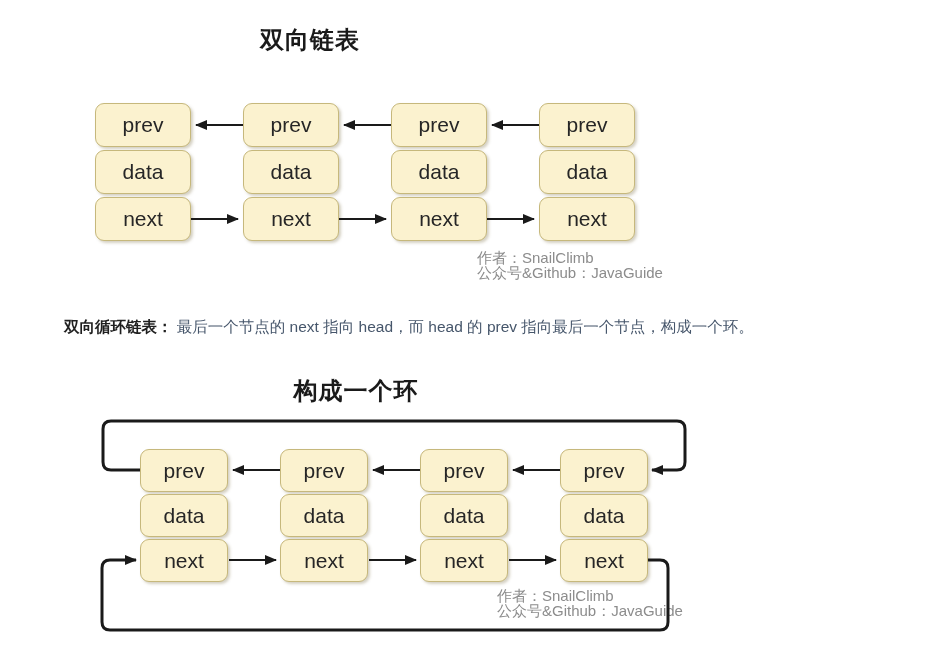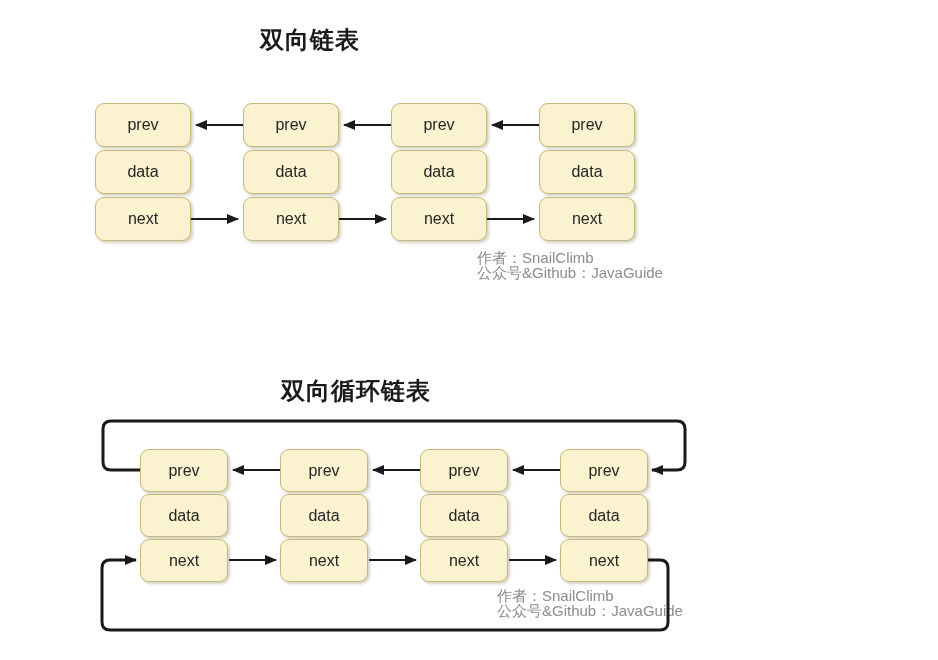--- a/index.html
+++ b/index.html
@@ -23,21 +23,21 @@
   }
   .title-1{left:0;top:24px;width:620px;}
   .title-2{left:0;top:375px;width:712px;}
   .cell{
     position:absolute;box-sizing:border-box;
     background:var(--node-fill);
     border:1.5px solid var(--node-border);
     border-radius:9px;
     box-shadow:2px 2px 3px rgba(160,150,120,0.45);
     display:flex;align-items:center;justify-content:center;
-    font-size:16px;color:#262626;
+    font-size:21px;color:#262626;
   }
   .d1 .cell{width:96px;height:44px;}
   .d1 .col0{left:95px}.d1 .col1{left:243px}.d1 .col2{left:391px}.d1 .col3{left:539px}
   .d1 .row0{top:103px}.d1 .row1{top:150px}.d1 .row2{top:197px}
   .d2 .cell{width:88px;height:43px;}
   .d2 .col0{left:140px}.d2 .col1{left:280px}.d2 .col2{left:420px}.d2 .col3{left:560px}
   .d2 .row0{top:449px}.d2 .row1{top:494px}.d2 .row2{top:539px}
   .attribution{
     position:absolute;font-size:15px;line-height:15px;
     color:var(--attribution-text);white-space:nowrap;
@@ -80,23 +80,24 @@
     <div class="cell col3 row0">prev</div>
     <div class="cell col3 row1">data</div>
     <div class="cell col3 row2">next</div>
 
     <div class="attribution attr-1">
       <div>作者：SnailClimb</div>
       <div>公众号&amp;Github：JavaGuide</div>
     </div>
   </div>
 
+  <p class="note"><b>双向循环链表：</b> <span>最后一个节点的 next 指向 head，而 head 的 prev 指向最后一个节点，构成一个环。</span></p>
 
   <div class="d2">
-    <h2 class="fig-title title-2">双向循环链表</h2>
+    <h2 class="fig-title title-2">构成一个环</h2>
 
     <div class="cell col0 row0">prev</div>
     <div class="cell col0 row1">data</div>
     <div class="cell col0 row2">next</div>
 
     <div class="cell col1 row0">prev</div>
     <div class="cell col1 row1">data</div>
     <div class="cell col1 row2">next</div>
 
     <div class="cell col2 row0">prev</div>

